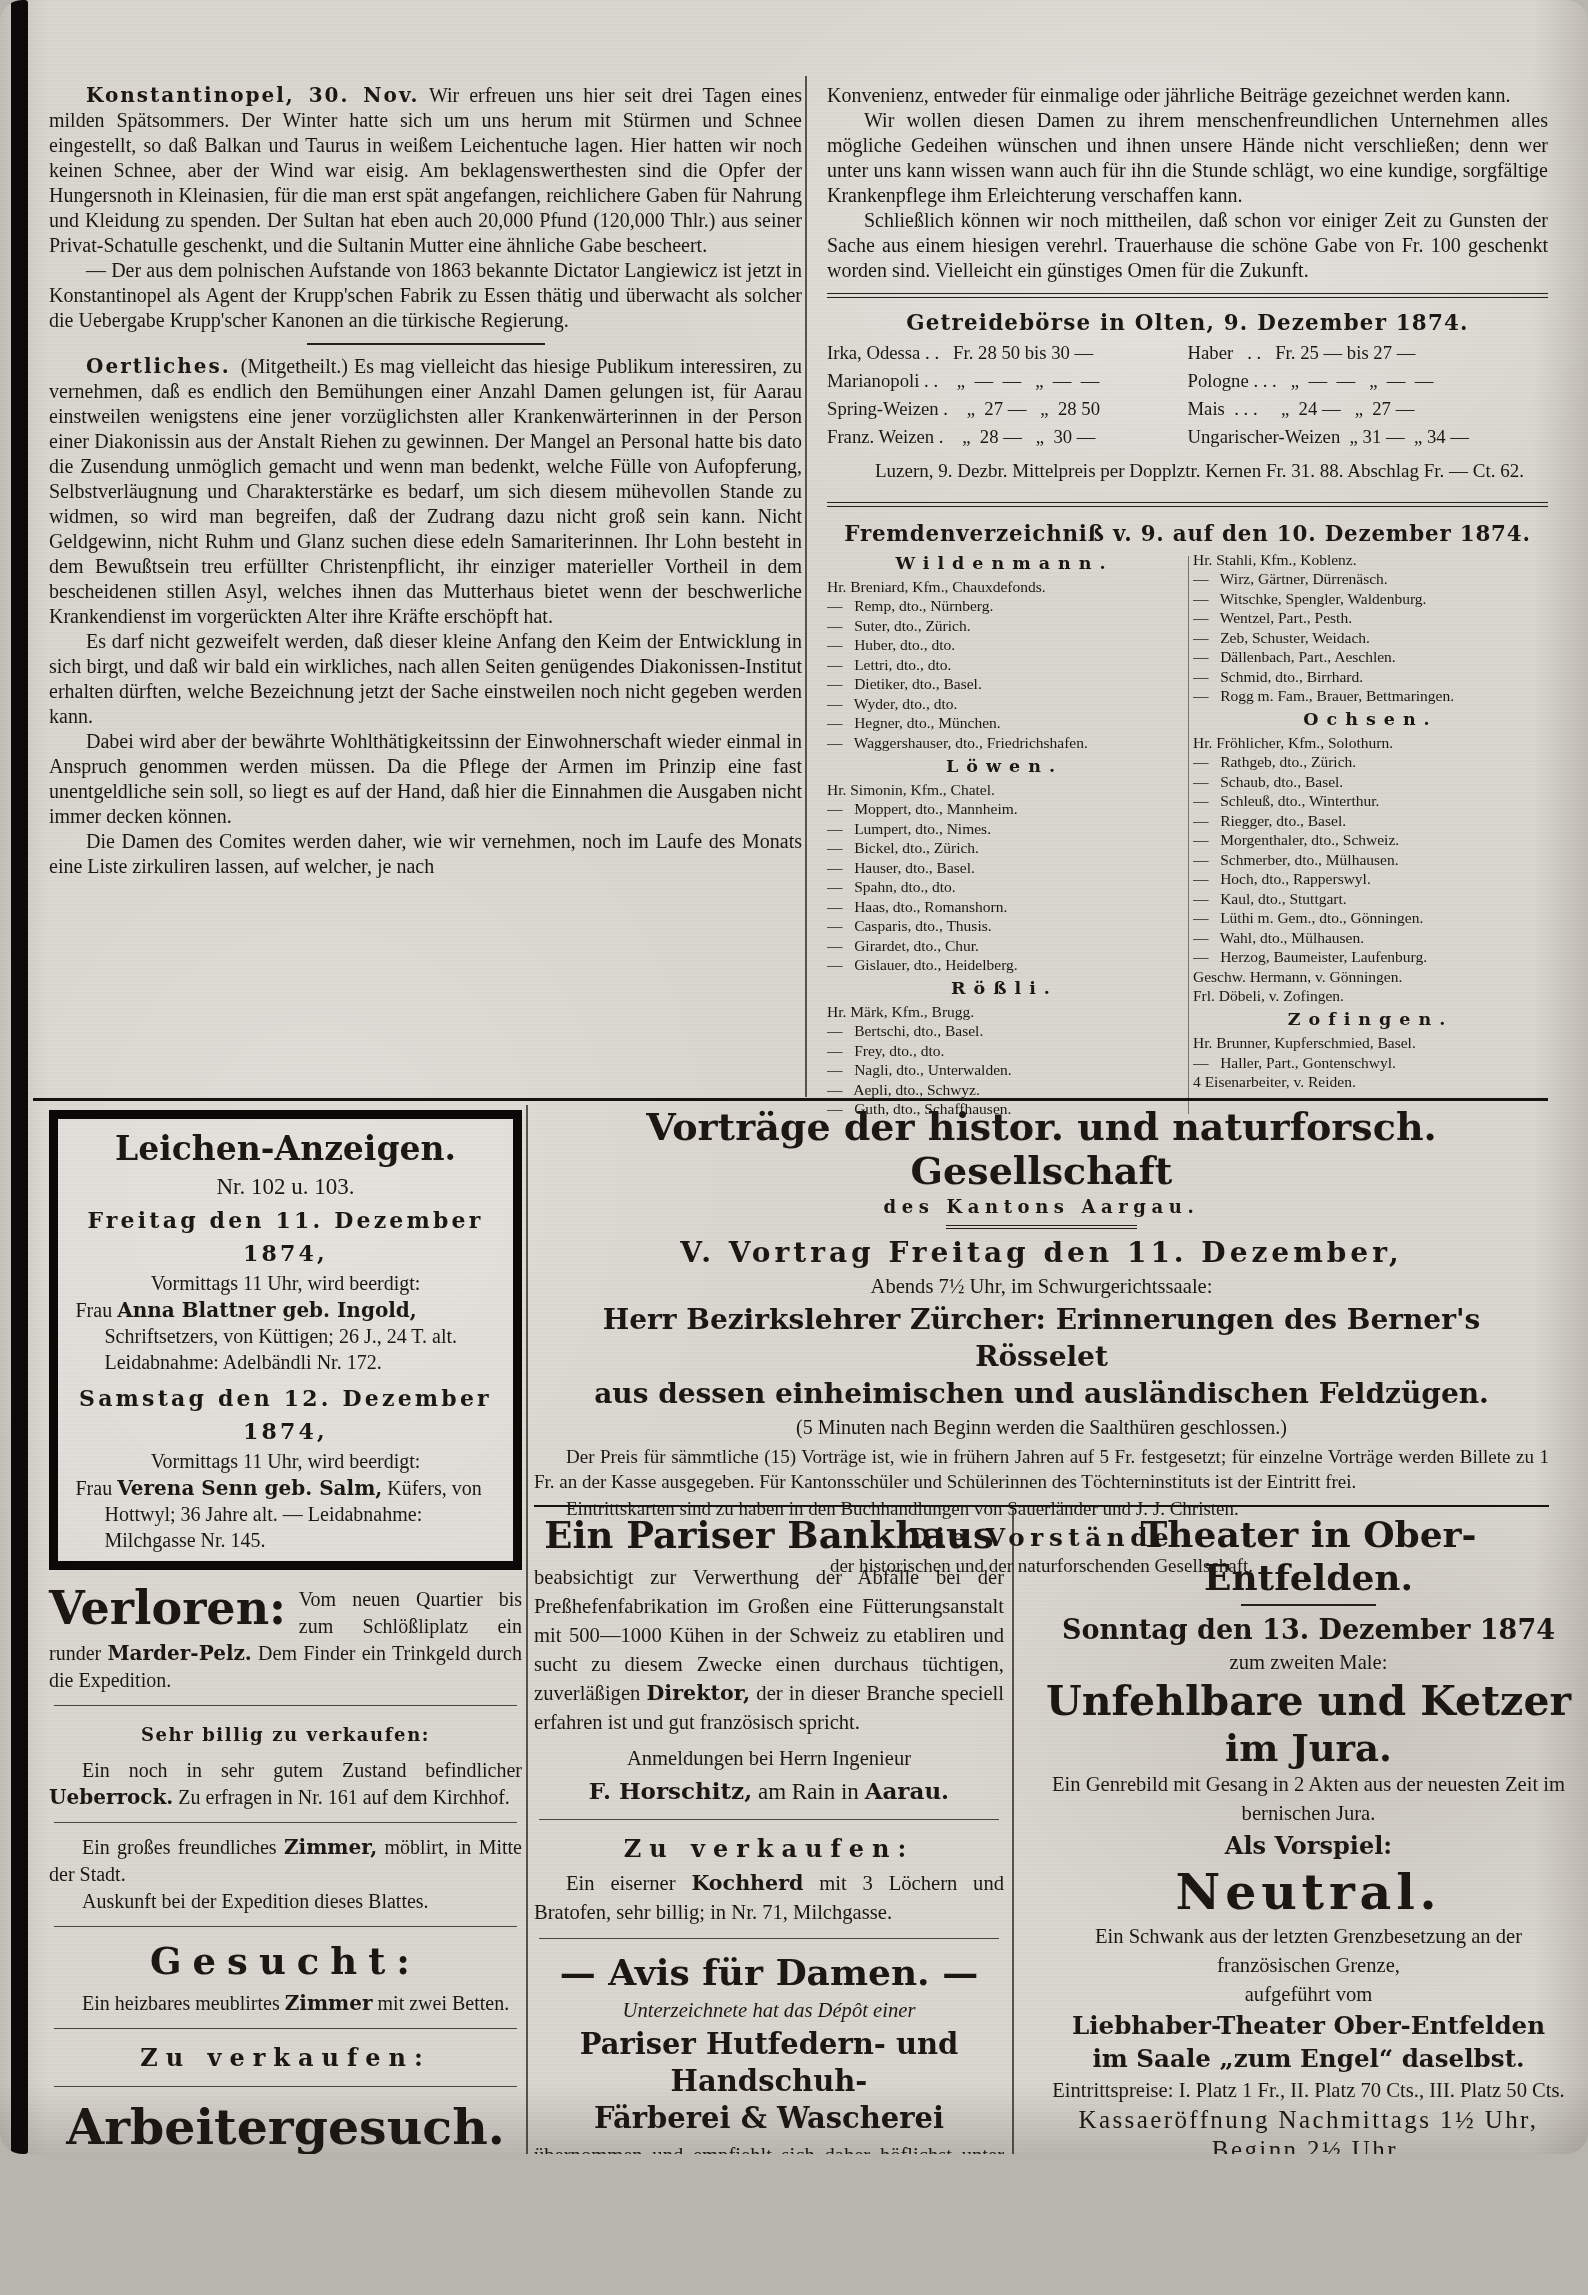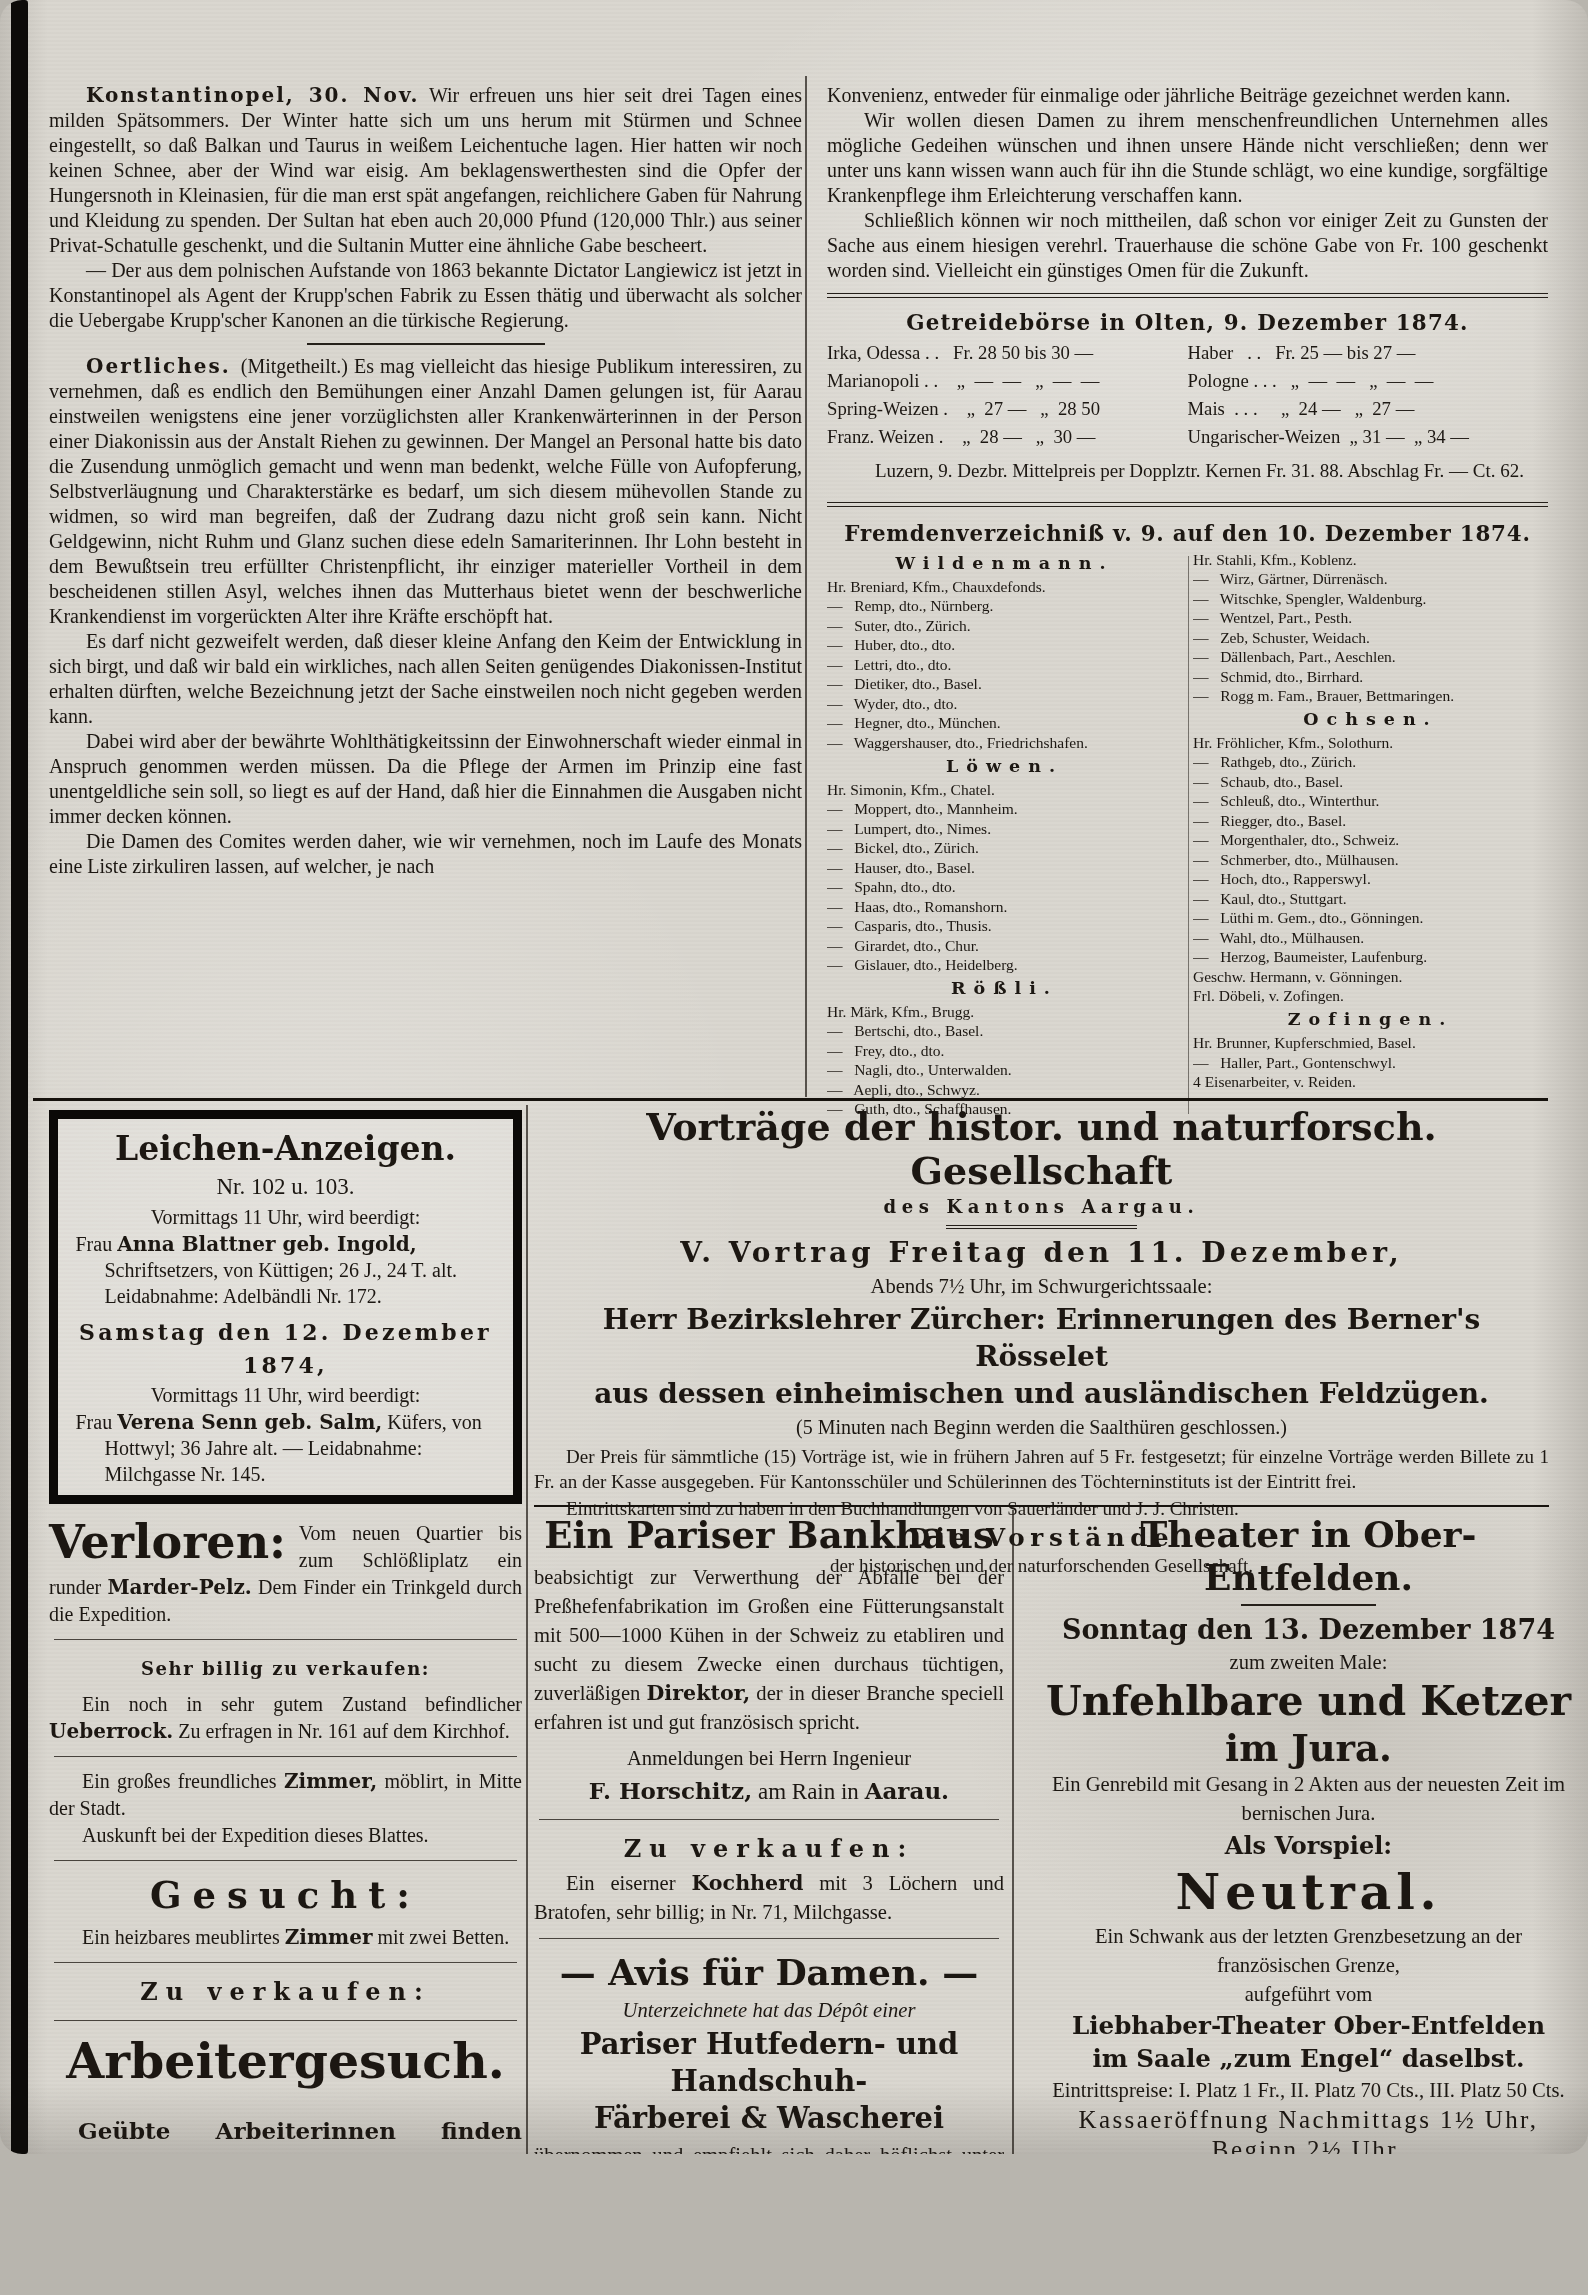--- a/index.html
+++ b/index.html
@@ -226,20 +226,21 @@
         </div>
     </div>
   </div>
 
   <div class="hr-main"></div>
 
   <div class="bl">
     <div class="leichen">
       <div class="l-title">Leichen-Anzeigen.</div>
       <div class="l-num">Nr. 102 u. 103.</div>
+      <div class="l-date">Freitag den 11. Dezember 1874,</div>
       <div class="l-time">Vormittags 11 Uhr, wird beerdigt:</div>
       <div class="l-body">Frau <b>Anna Blattner geb. Ingold,</b> Schriftsetzers, von Küttigen; 26 J., 24 T. alt.</div>
       <div class="l-leid">Leidabnahme: Adelbändli Nr. 172.</div>
       <div class="gap"></div>
       <div class="l-date">Samstag den 12. Dezember 1874,</div>
       <div class="l-time">Vormittags 11 Uhr, wird beerdigt:</div>
       <div class="l-body">Frau <b>Verena Senn geb. Salm,</b> Küfers, von Hottwyl; 36 Jahre alt. — Leidabnahme: Milchgasse Nr. 145.</div>
     </div>
 
     <div class="verloren" style="margin-top:16px;">

